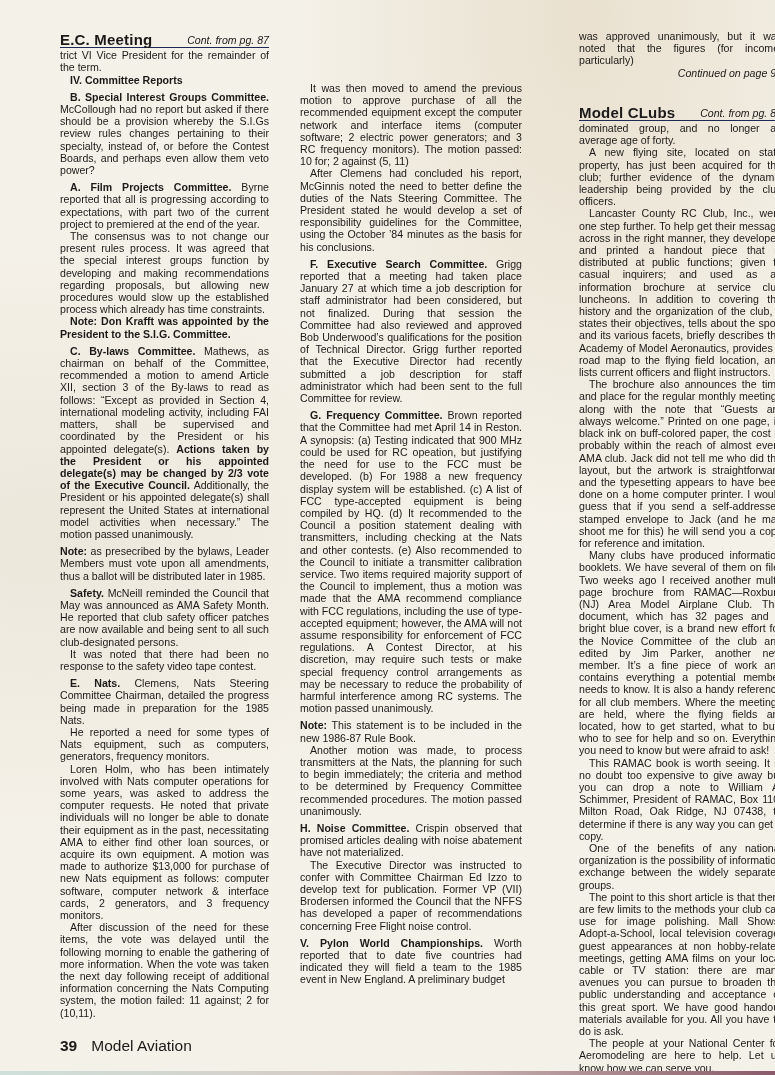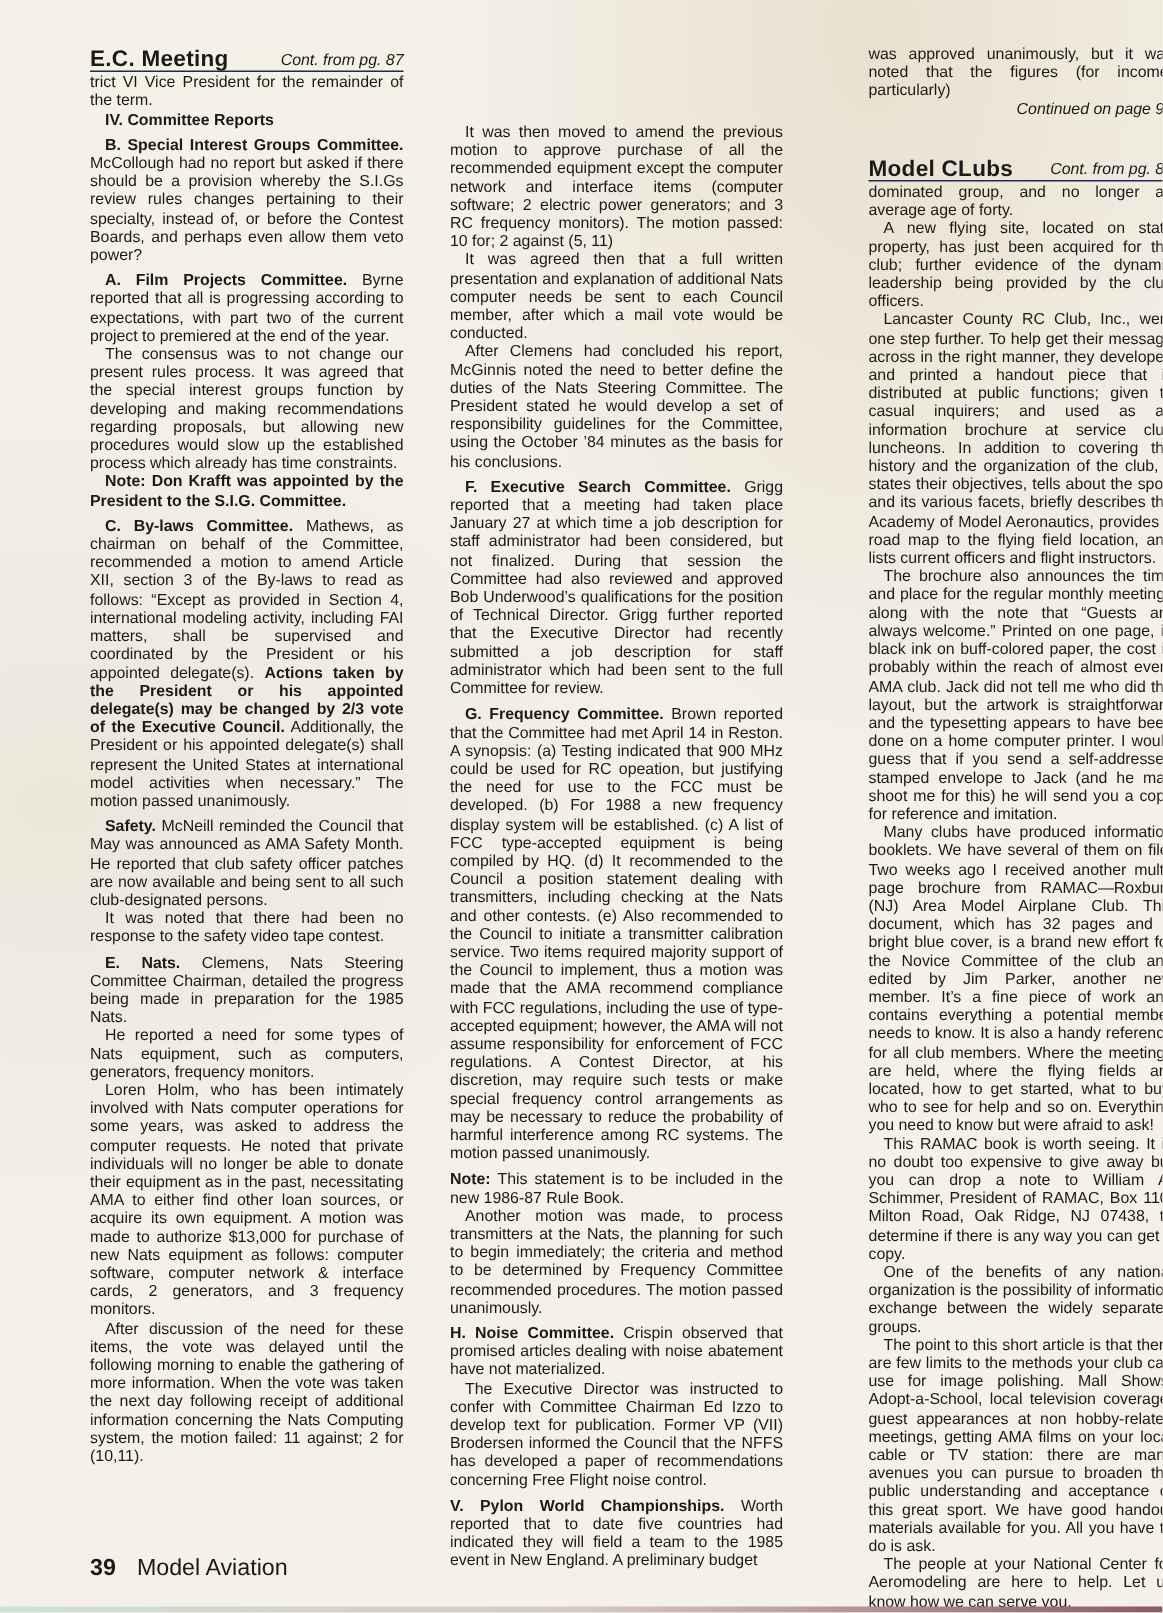--- a/index.html
+++ b/index.html
@@ -67,31 +67,31 @@
     <span class="section-title">E.C. Meeting</span>
     <span class="section-cont">Cont. from pg. 87</span>
   </div>
   <p class="noindent">trict VI Vice President for the remainder of the term.</p>
   <p class="heading">IV. Committee Reports</p>
   <p class="gap"><b>B. Special Interest Groups Committee.</b><span> McCollough had no report but asked if there should be a provision whereby the S.I.Gs review rules changes pertaining to their specialty, instead of, or before the Contest Boards, and perhaps even allow them veto power?</span></p>
   <p class="gap"><b>A. Film Projects Committee.</b><span> Byrne reported that all is progressing according to expectations, with part two of the current project to premiered at the end of the year.</span></p>
   <p>The consensus was to not change our present rules process. It was agreed that the special interest groups function by developing and making recommendations regarding proposals, but allowing new procedures would slow up the established process which already has time constraints.</p>
   <p class="note">Note: Don Krafft was appointed by the President to the S.I.G. Committee.</p>
   <p class="gap"><b>C. By-laws Committee.</b><span> Mathews, as chairman on behalf of the Committee, recommended a motion to amend Article XII, section 3 of the By-laws to read as follows: “Except as provided in Section 4, international modeling activity, including FAI matters, shall be supervised and coordinated by the President or his appointed delegate(s). </span><b>Actions taken by the President or his appointed delegate(s) may be changed by 2/3 vote of the Executive Council.</b><span> Additionally, the President or his appointed delegate(s) shall represent the United States at international model activities when necessary.” The motion passed unanimously.</span></p>
+  <p class="noindent gap"><b>Note:</b><span> as presecribed by the bylaws, Leader Members must vote upon all amendments, thus a ballot will be distributed later in 1985.</span></p>
   <p class="gap"><b>Safety.</b><span> McNeill reminded the Council that May was announced as AMA Safety Month. He reported that club safety officer patches are now available and being sent to all such club-designated persons.</span></p>
   <p>It was noted that there had been no response to the safety video tape contest.</p>
   <p class="gap"><b>E. Nats.</b><span> Clemens, Nats Steering Committee Chairman, detailed the progress being made in preparation for the 1985 Nats.</span></p>
   <p>He reported a need for some types of Nats equipment, such as computers, generators, frequency monitors.</p>
   <p>Loren Holm, who has been intimately involved with Nats computer operations for some years, was asked to address the computer requests. He noted that private individuals will no longer be able to donate their equipment as in the past, necessitating AMA to either find other loan sources, or acquire its own equipment. A motion was made to authorize $13,000 for purchase of new Nats equipment as follows: computer software, computer network &amp; interface cards, 2 generators, and 3 frequency monitors.</p>
   <p>After discussion of the need for these items, the vote was delayed until the following morning to enable the gathering of more information. When the vote was taken the next day following receipt of additional information concerning the Nats Computing system, the motion failed: 11 against; 2 for (10,11).</p>
 </div>
 
 <div class="col col2" style="top:46px;margin-top:36px;">
   <p>It was then moved to amend the previous motion to approve purchase of all the recommended equipment except the computer network and interface items (computer software; 2 electric power generators; and 3 RC frequency monitors). The motion passed: 10 for; 2 against (5, 11)</p>
-  <p>It was agreed then that a full written presentation and explanation of additional Nats computer needs be sent to each Council member, after which a mail vote would be conducted.</p>
   <p>After Clemens had concluded his report, McGinnis noted the need to better define the duties of the Nats Steering Committee. The President stated he would develop a set of responsibility guidelines for the Committee, using the October ’84 minutes as the basis for his conclusions.</p>
   <p class="gap"><b>F. Executive Search Committee.</b><span> Grigg reported that a meeting had taken place January 27 at which time a job description for staff administrator had been considered, but not finalized. During that session the Committee had also reviewed and approved Bob Underwood’s qualifications for the position of Technical Director. Grigg further reported that the Executive Director had recently submitted a job description for staff administrator which had been sent to the full Committee for review.</span></p>
   <p class="gap"><b>G. Frequency Committee.</b><span> Brown reported that the Committee had met April 14 in Reston. A synopsis: (a) Testing indicated that 900 MHz could be used for RC opeation, but justifying the need for use to the FCC must be developed. (b) For 1988 a new frequency display system will be established. (c) A list of FCC type-accepted equipment is being compiled by HQ. (d) It recommended to the Council a position statement dealing with transmitters, including checking at the Nats and other contests. (e) Also recommended to the Council to initiate a transmitter calibration service. Two items required majority support of the Council to implement, thus a motion was made that the AMA recommend compliance with FCC regulations, including the use of type-accepted equipment; however, the AMA will not assume responsibility for enforcement of FCC regulations. A Contest Director, at his discretion, may require such tests or make special frequency control arrangements as may be necessary to reduce the probability of harmful interference among RC systems. The motion passed unanimously.</span></p>
   <p class="noindent gap"><b>Note:</b><span> This statement is to be included in the new 1986-87 Rule Book.</span></p>
   <p>Another motion was made, to process transmitters at the Nats, the planning for such to begin immediately; the criteria and method to be determined by Frequency Committee recommended procedures. The motion passed unanimously.</p>
   <p class="noindent gap"><b>H. Noise Committee.</b><span> Crispin observed that promised articles dealing with noise abatement have not materialized.</span></p>
   <p>The Executive Director was instructed to confer with Committee Chairman Ed Izzo to develop text for publication. Former VP (VII) Brodersen informed the Council that the NFFS has developed a paper of recommendations concerning Free Flight noise control.</p>
   <p class="noindent gap"><b>V. Pylon World Championships.</b><span> Worth reported that to date five countries had indicated they will field a team to the 1985 event in New England. A preliminary budget</span></p>
 </div>
 

